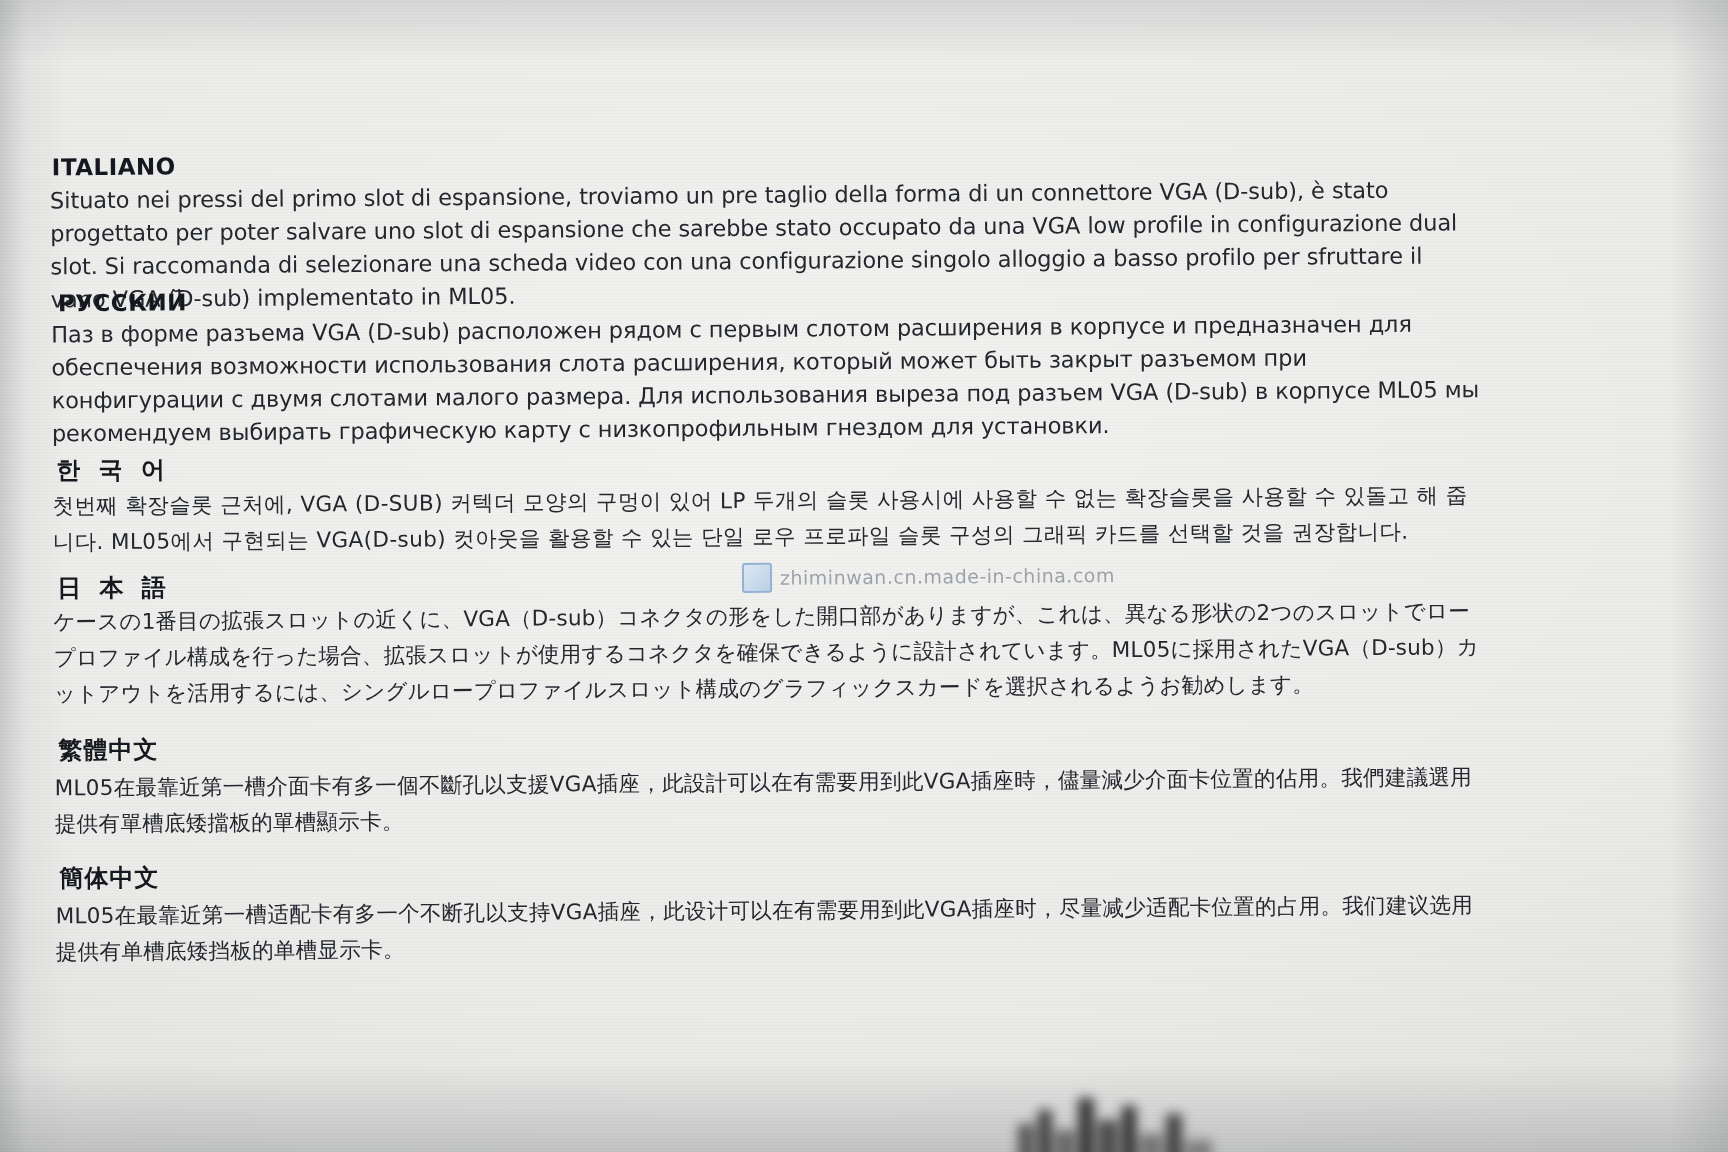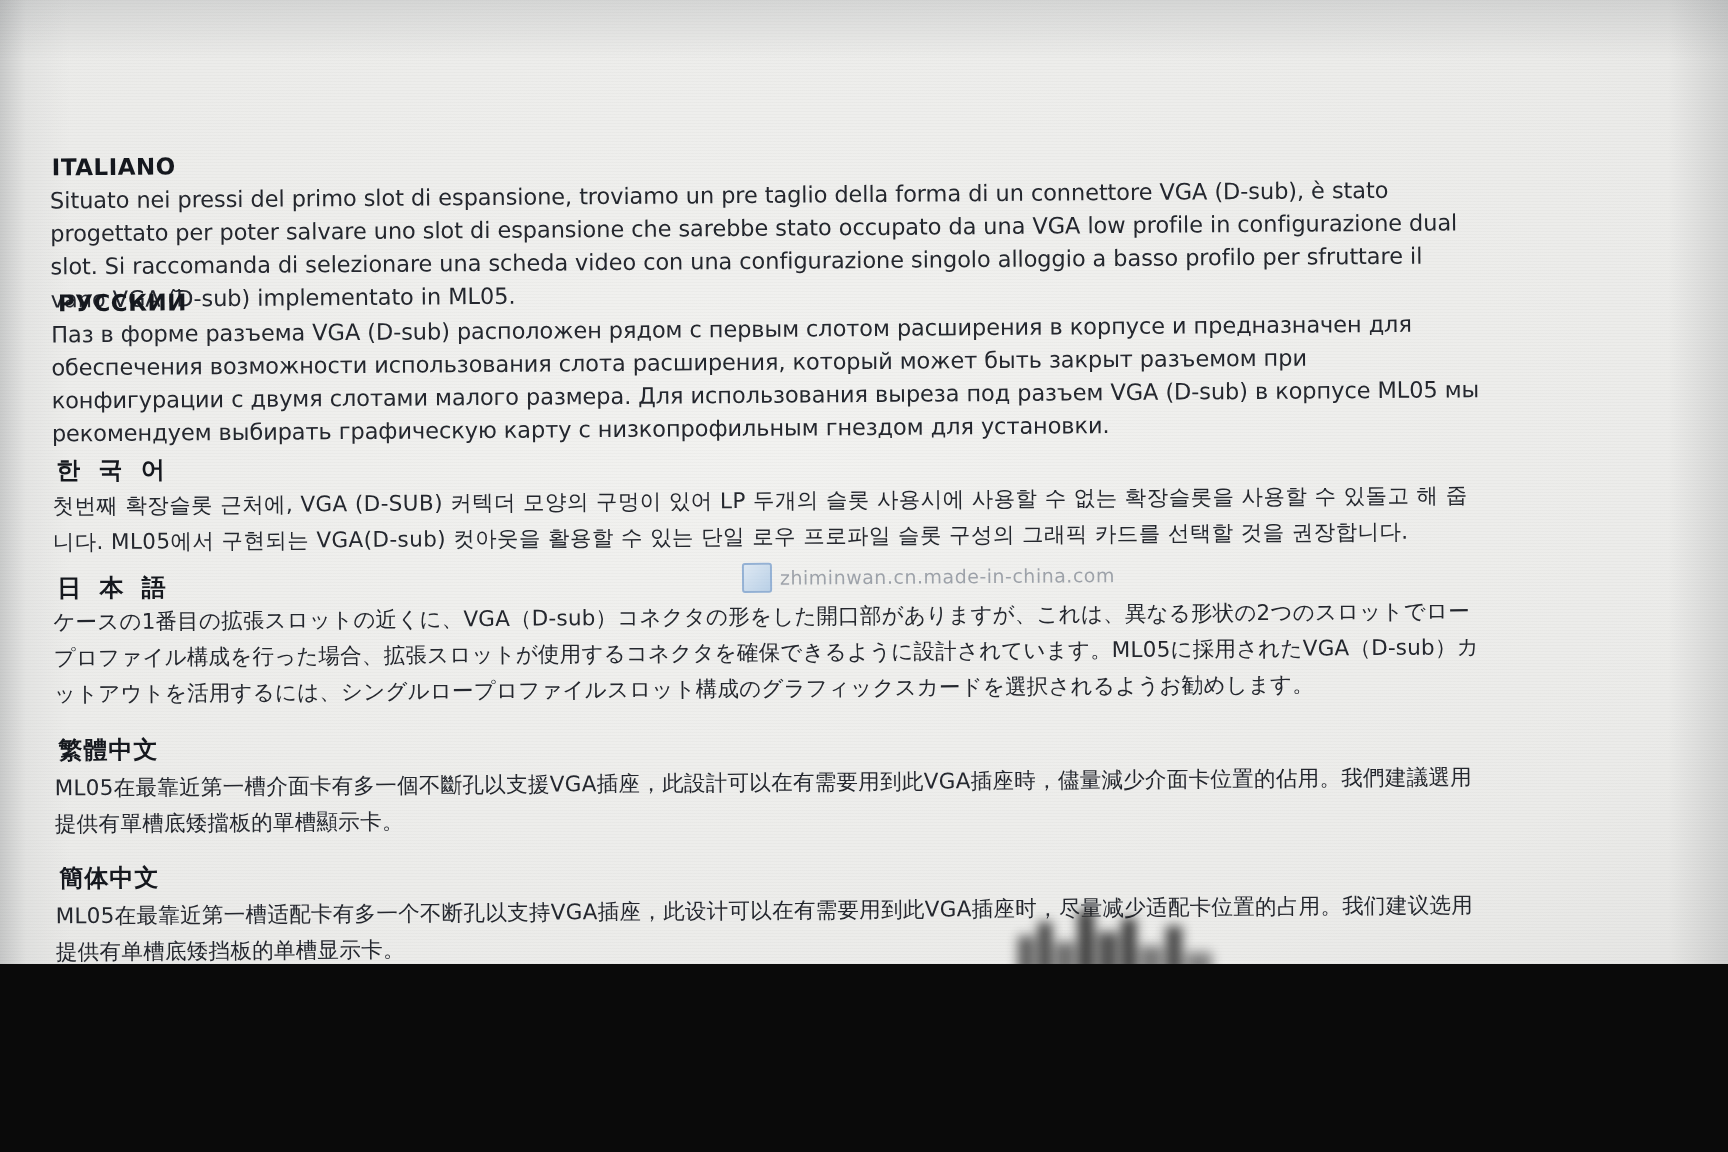--- a/index.html
+++ b/index.html
@@ -3,21 +3,21 @@
 <meta charset="utf-8">
 <style>
   html, body {
     margin: 0;
     padding: 0;
     background: #0a0a0a;
   }
   #page {
     position: relative;
     width: 1728px;
-    height: 964px;
+    height: 1152px;
     overflow: hidden;
     background: #e9e9e7;
     font-family: "DejaVu Sans", sans-serif;
   }
   
   #paper {
     position: absolute;
     left: 0; top: 0;
     width: 1728px;
     height: 1152px;

